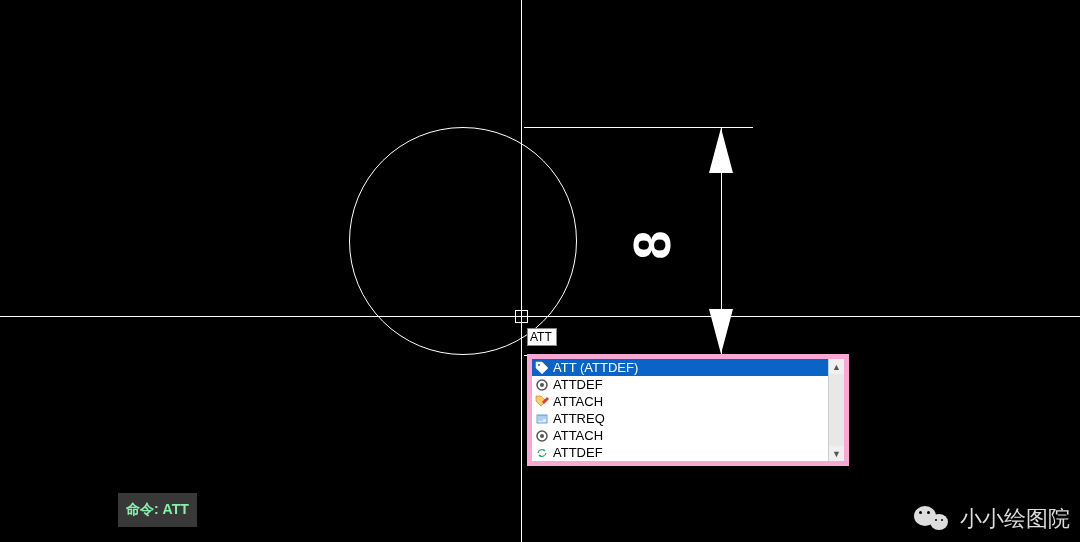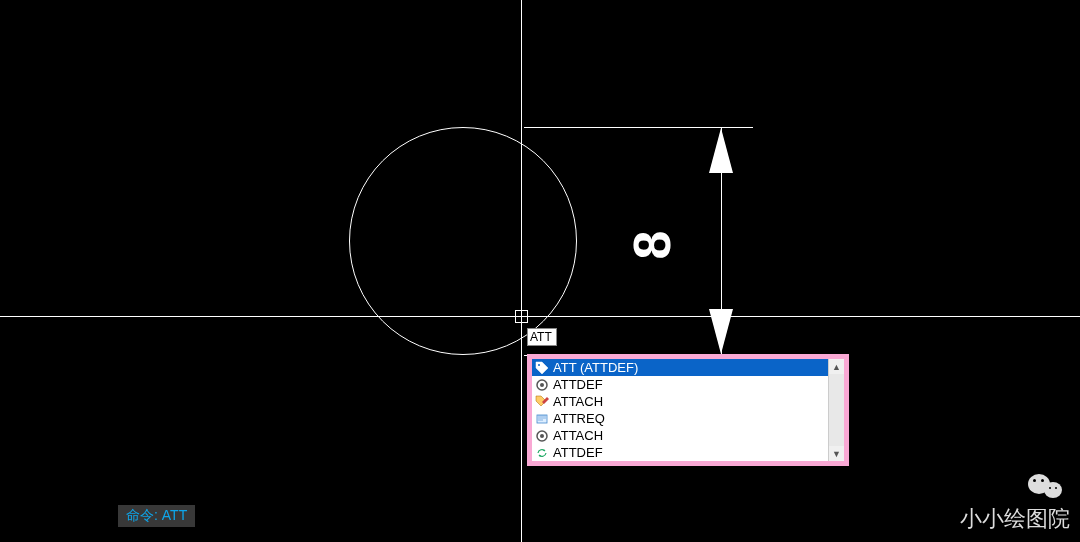--- a/index.html
+++ b/index.html
@@ -162,35 +162,35 @@
     }
     .ac-list {
       position: relative;
       padding-right: 16px;
     }
     .cmdline {
       position: absolute;
       left: 118px;
       bottom: 15px;
       background: #383838;
-      color: #0ea5e9;
+      color: #86efac;
       font-size: 14px;
-      padding: 2px 8px;
+      padding: 8px 8px;
       font-family: "Microsoft YaHei", sans-serif;
+      font-weight: bold;
     }
     .watermark {
       position: absolute;
       right: 10px;
       bottom: 8px;
       display: flex;
-      align-items: flex-end;
+      align-items: flex-start;
       color: #ddd;
       font-size: 22px;
       gap: 4px;
-      flex-direction: column;
     }
     .watermark-dots {
       position: relative;
       width: 42px;
       height: 28px;
     }
     .wmdot {
       position: absolute;
       border-radius: 50%;
       background: #ddd;

